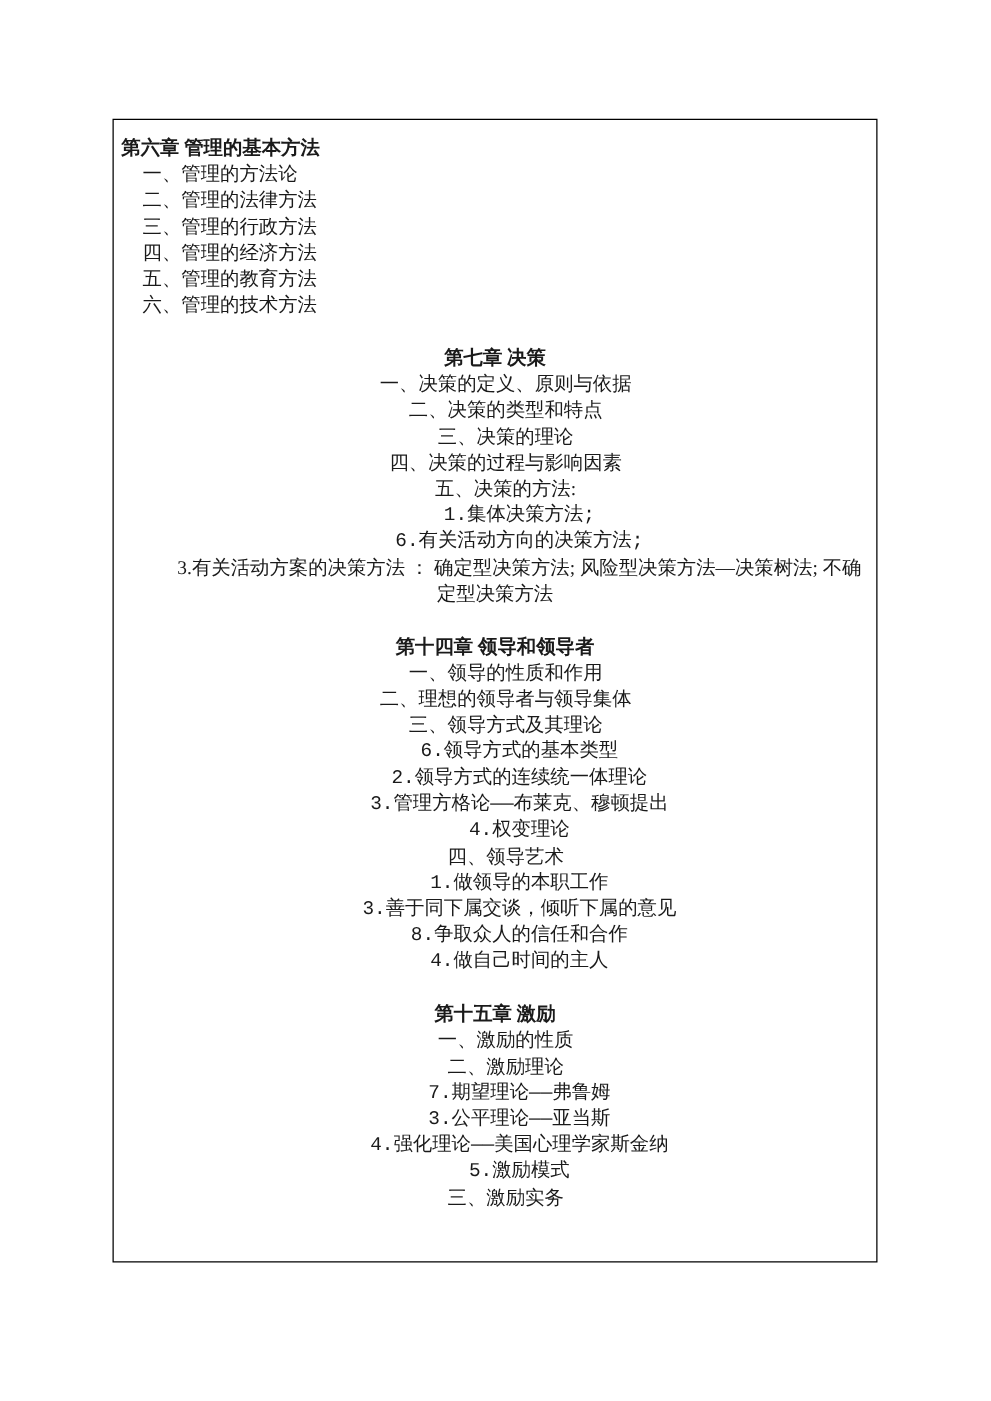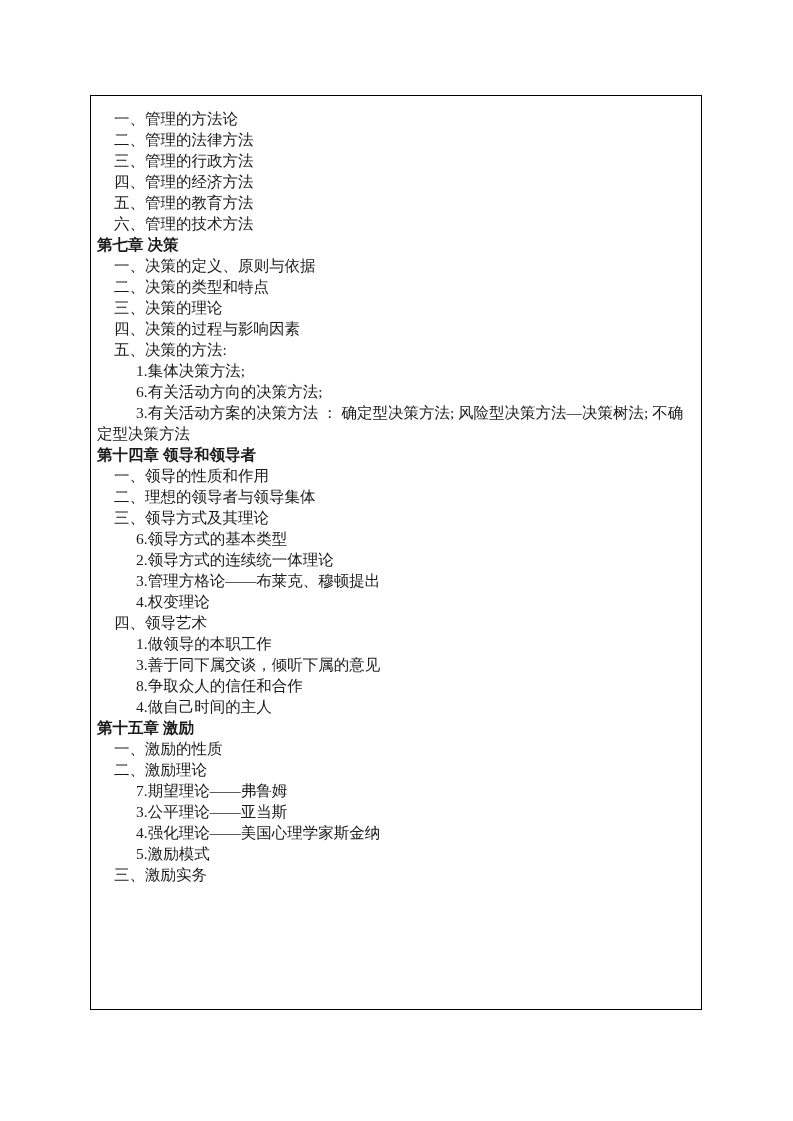--- a/index.html
+++ b/index.html
@@ -21,39 +21,42 @@
     left: 90px;
     top: 95px;
     width: 612px;
     height: 915px;
     box-sizing: border-box;
     border: 1.5px solid var(--border-c, #000000);
     padding: 12px 6px 0 6px;
     overflow: hidden;
   }
   .section + .section {
+    margin-top: 21px;
+    text-align: center;
   }
   .line {
     font-size: 15.5px;
     line-height: 21px;
     white-space: normal;
   }
   .chapter-title {
     font-weight: bold;
   }
   .l1 { padding-left: 17px; }
-  .l2 { padding-left: 39px; }
+  .l2 { padding-left: 39px; font-family: Liberation Mono, monospace; }
   .para { padding-left: 0; text-indent: 39px; }
 </style>
 </head>
 <body>
 
 <div class="page" style="--page-bg: #ffffff; --page-fg: #1a1a1a; --border-c: #000000;">
   <div class="content-box" id="outline-box">
       <div class="section">
+        <div class="line chapter-title">第六章 管理的基本方法</div>
         <div class="line l1">一、管理的方法论</div>
         <div class="line l1">二、管理的法律方法</div>
         <div class="line l1">三、管理的行政方法</div>
         <div class="line l1">四、管理的经济方法</div>
         <div class="line l1">五、管理的教育方法</div>
         <div class="line l1">六、管理的技术方法</div>
       </div>
       <div class="section">
         <div class="line chapter-title">第七章 决策</div>
         <div class="line l1">一、决策的定义、原则与依据</div>

